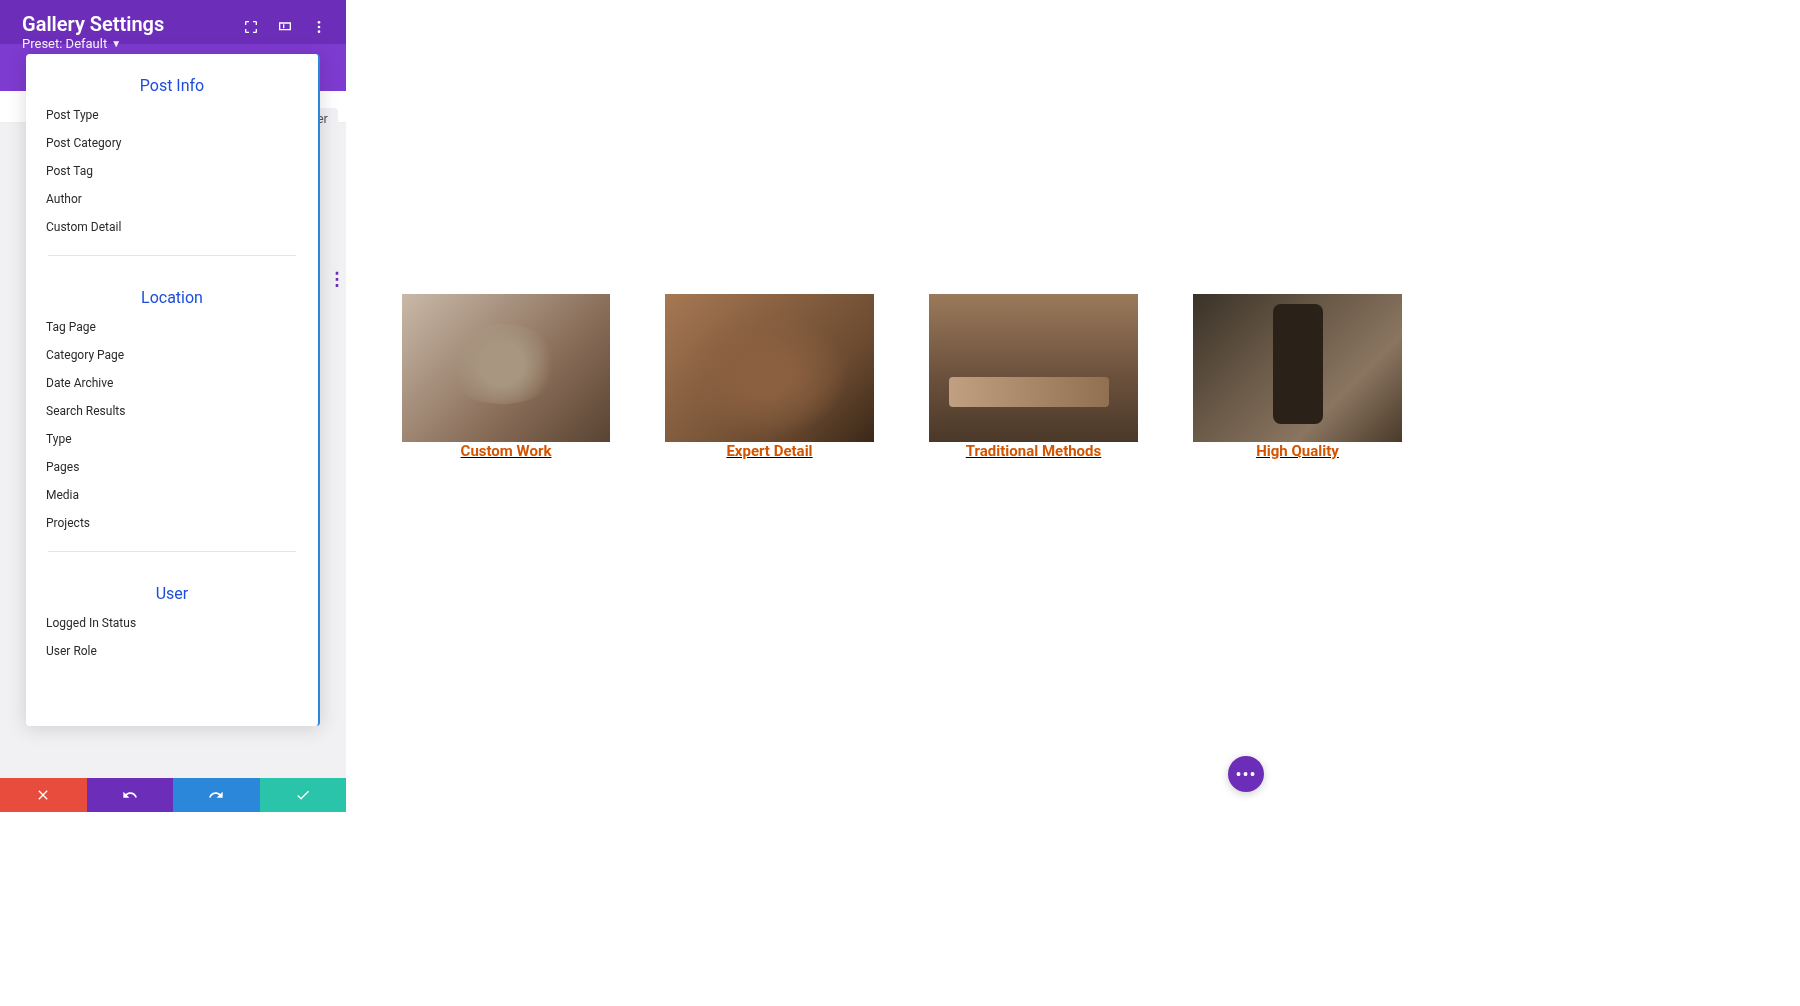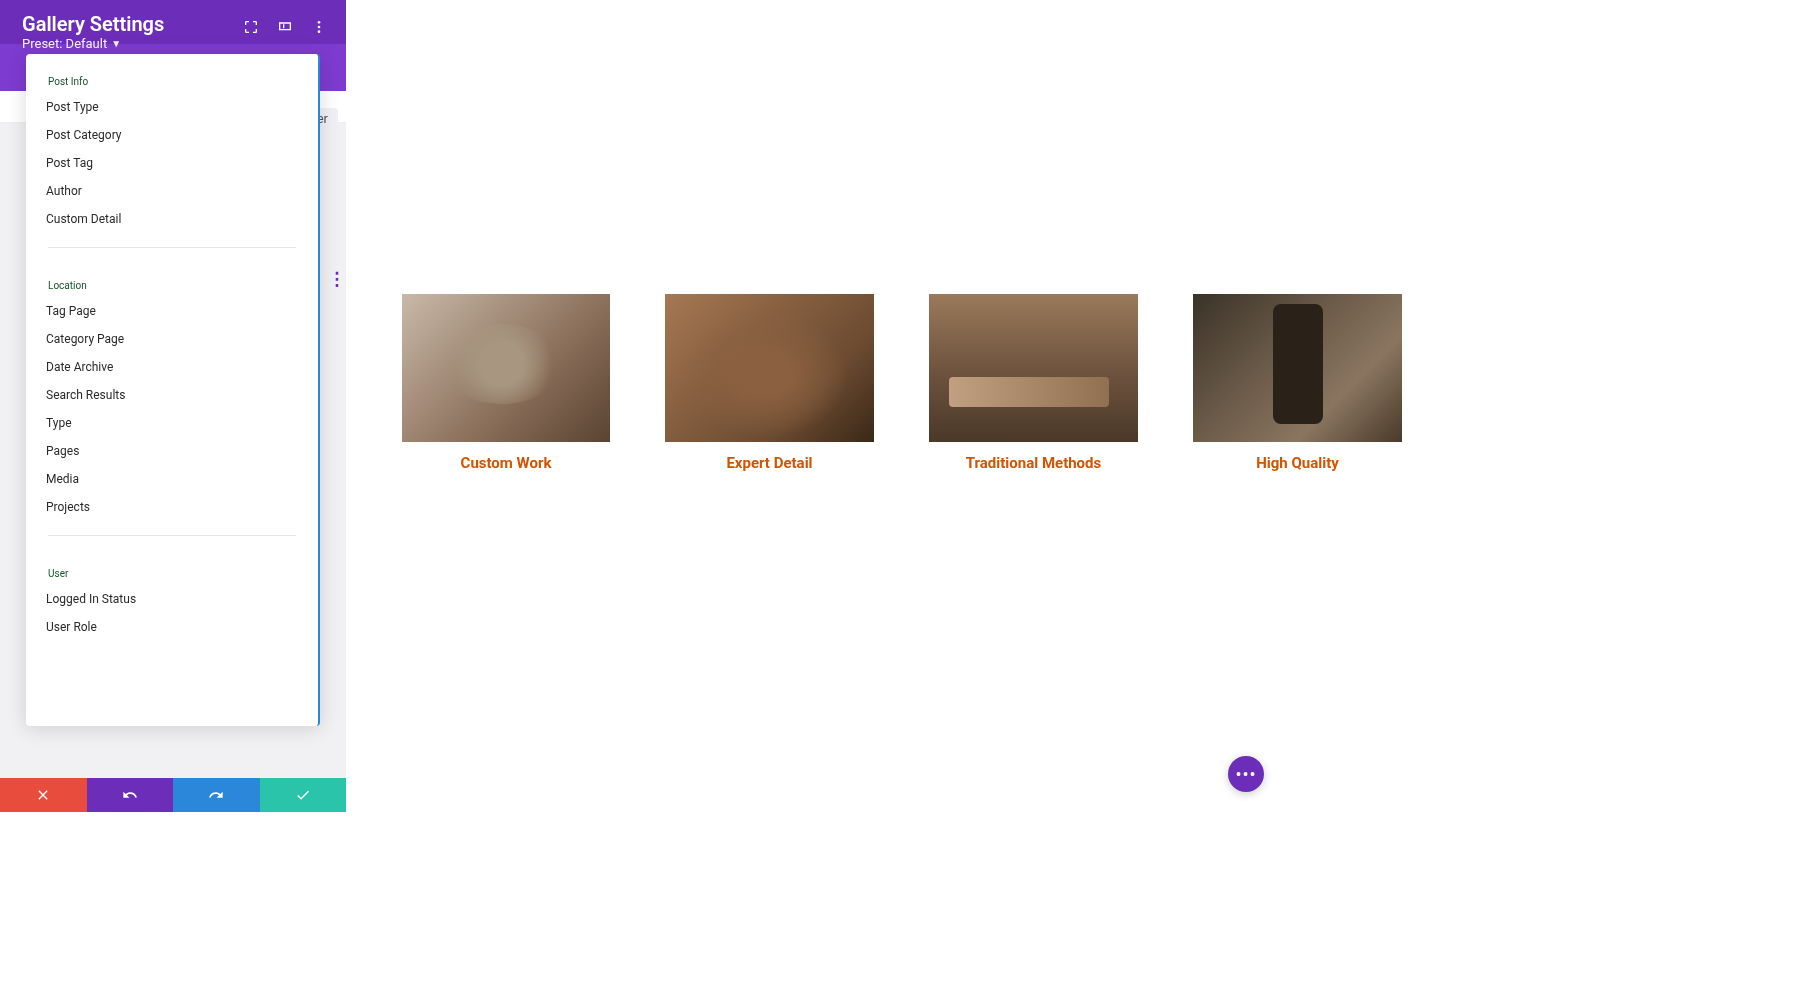--- a/index.html
+++ b/index.html
@@ -79,23 +79,24 @@
   top: 54px;
   width: 294px;
   height: 672px;
   background: #fff;
   box-shadow: 0 2px 20px rgba(0,0,0,0.15);
   border-radius: 4px;
   overflow-y: auto;
   border-right: 2px solid #2b87da;
 }
 .dropdown-section-header {
-  color: #14532d;
-  font-size: 10px;
+  color: #1d4ed8;
+  font-size: 16px;
   padding: 18px 22px 6px 22px;
+  text-align: center;
 }
 .dropdown-section-header.first { padding-top: 22px; }
 .dropdown-item {
   color: #2a2a2a;
   font-size: 12px;
   padding: 7px 20px;
   cursor: pointer;
 }
 .dropdown-divider {
   margin: 14px 22px;
@@ -136,21 +137,22 @@
   left: 56px;
   top: 294px;
   right: 60px;
   display: flex;
   gap: 55px;
 }
 .gallery-item {
   display: flex;
   flex-direction: column;
   align-items: center;
-  gap: 12px;
+  gap: 0;
+  text-decoration: underline;
 }
 .gallery-img {
   width: 209px;
   height: 148px;
   background: #7a5a42;
   position: relative;
   overflow: hidden;
 }
 .gallery-img.i1 { width: 208px; background: linear-gradient(135deg, #c9b9a8 0%, #8a6f5a 60%, #5a4332 100%); }
 .gallery-img.i2 { width: 209px; background: linear-gradient(135deg, #a67853 0%, #6b4a30 70%, #3a2818 100%); }

